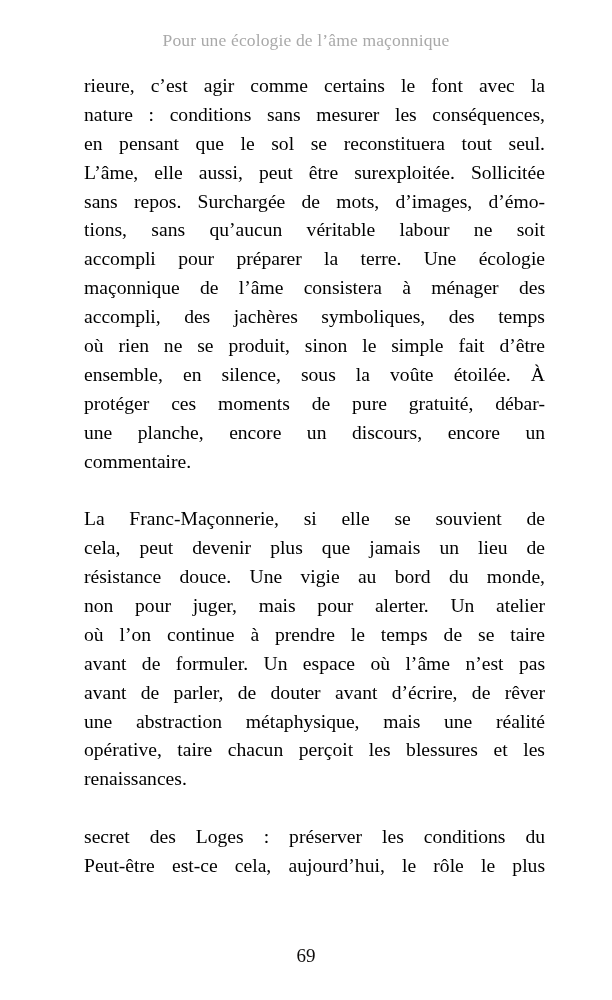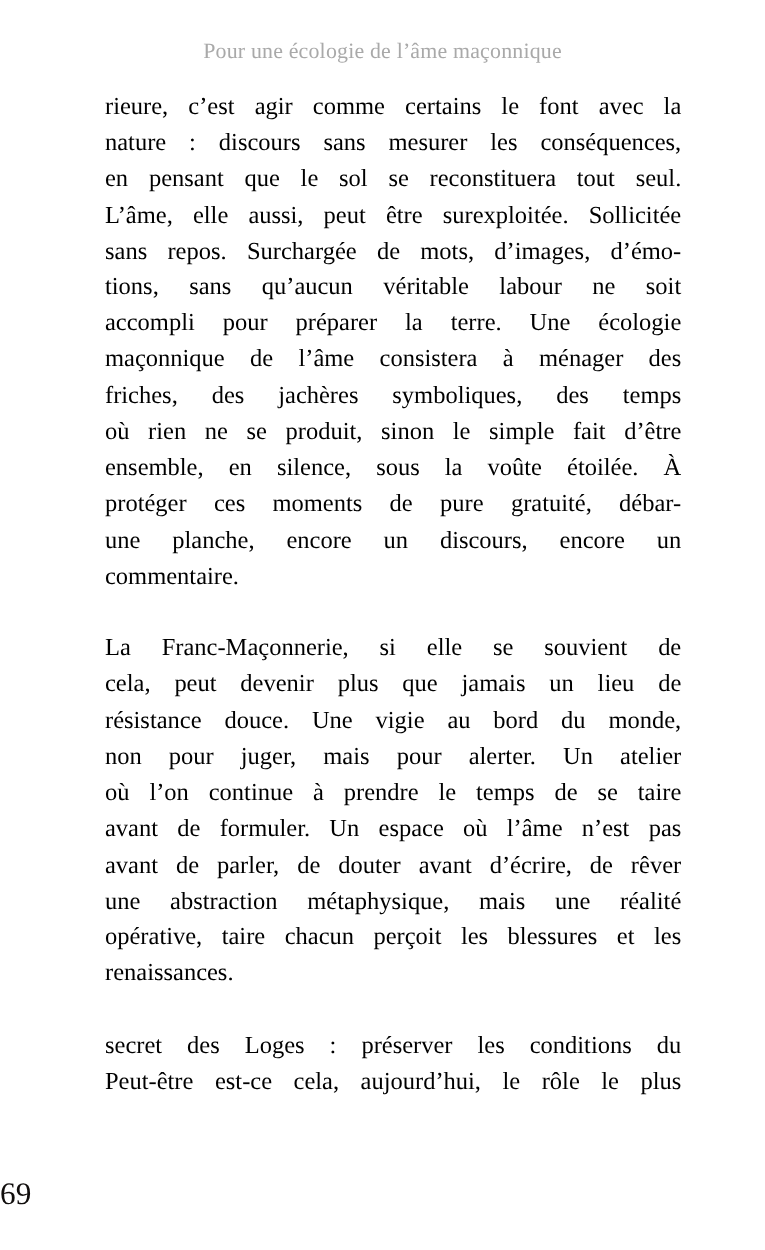--- a/index.html
+++ b/index.html
@@ -80,45 +80,45 @@
     text-align: justify;
     text-align-last: justify;
   }
 
   
   .folio {
     position: absolute;
     top: 941px;
     left: 0;
     width: 612px;
-    text-align: left;
-    font-size: 25px;
+    text-align: center;
+    font-size: 19px;
     line-height: 30px;
     color: #100d0c;
     font-family: "Liberation Serif", "DejaVu Serif", serif;
   }
 </style>
 </head>
 <body>
 
 <div class="page">
 
   <div class="running-header">Pour une écologie de l’âme maçonnique</div>
 
   <div class="text-block">
     <div class="para">
         <div class="line just"><span class="w">rieure,</span> <span class="w">c’est</span> <span class="w">agir</span> <span class="w">comme</span> <span class="w">certains</span> <span class="w">le</span> <span class="w">font</span> <span class="w">avec</span> <span class="w">la</span></div>
-        <div class="line just"><span class="w">nature</span> <span class="w">:</span> <span class="w">discours</span> <span class="w">sans</span> <span class="w">mesurer</span> <span class="w">les</span> <span class="w">conséquences,</span></div>
+        <div class="line just"><span class="w">nature</span> <span class="w">:</span> <span class="w">conditions</span> <span class="w">sans</span> <span class="w">mesurer</span> <span class="w">les</span> <span class="w">conséquences,</span></div>
         <div class="line just"><span class="w">en</span> <span class="w">pensant</span> <span class="w">que</span> <span class="w">le</span> <span class="w">sol</span> <span class="w">se</span> <span class="w">reconstituera</span> <span class="w">tout</span> <span class="w">seul.</span></div>
         <div class="line just"><span class="w">L’âme,</span> <span class="w">elle</span> <span class="w">aussi,</span> <span class="w">peut</span> <span class="w">être</span> <span class="w">surexploitée.</span> <span class="w">Sollicitée</span></div>
         <div class="line just"><span class="w">sans</span> <span class="w">repos.</span> <span class="w">Surchargée</span> <span class="w">de</span> <span class="w">mots,</span> <span class="w">d’images,</span> <span class="w">d’émo-</span></div>
         <div class="line just"><span class="w">tions,</span> <span class="w">sans</span> <span class="w">qu’aucun</span> <span class="w">véritable</span> <span class="w">labour</span> <span class="w">ne</span> <span class="w">soit</span></div>
         <div class="line just"><span class="w">accompli</span> <span class="w">pour</span> <span class="w">préparer</span> <span class="w">la</span> <span class="w">terre.</span> <span class="w">Une</span> <span class="w">écologie</span></div>
         <div class="line just"><span class="w">maçonnique</span> <span class="w">de</span> <span class="w">l’âme</span> <span class="w">consistera</span> <span class="w">à</span> <span class="w">ménager</span> <span class="w">des</span></div>
-        <div class="line just"><span class="w">friches,</span> <span class="w">des</span> <span class="w">jachères</span> <span class="w">symboliques,</span> <span class="w">des</span> <span class="w">temps</span></div>
+        <div class="line just"><span class="w">accompli,</span> <span class="w">des</span> <span class="w">jachères</span> <span class="w">symboliques,</span> <span class="w">des</span> <span class="w">temps</span></div>
         <div class="line just"><span class="w">où</span> <span class="w">rien</span> <span class="w">ne</span> <span class="w">se</span> <span class="w">produit,</span> <span class="w">sinon</span> <span class="w">le</span> <span class="w">simple</span> <span class="w">fait</span> <span class="w">d’être</span></div>
         <div class="line just"><span class="w">ensemble,</span> <span class="w">en</span> <span class="w">silence,</span> <span class="w">sous</span> <span class="w">la</span> <span class="w">voûte</span> <span class="w">étoilée.</span> <span class="w">À</span></div>
         <div class="line just"><span class="w">protéger</span> <span class="w">ces</span> <span class="w">moments</span> <span class="w">de</span> <span class="w">pure</span> <span class="w">gratuité,</span> <span class="w">débar-</span></div>
         <div class="line just"><span class="w">une</span> <span class="w">planche,</span> <span class="w">encore</span> <span class="w">un</span> <span class="w">discours,</span> <span class="w">encore</span> <span class="w">un</span></div>
         <div class="line just flush">commentaire.</div>
       </div>
     <div class="para">
         <div class="line just"><span class="w">La</span> <span class="w">Franc-Maçonnerie,</span> <span class="w">si</span> <span class="w">elle</span> <span class="w">se</span> <span class="w">souvient</span> <span class="w">de</span></div>
         <div class="line just"><span class="w">cela,</span> <span class="w">peut</span> <span class="w">devenir</span> <span class="w">plus</span> <span class="w">que</span> <span class="w">jamais</span> <span class="w">un</span> <span class="w">lieu</span> <span class="w">de</span></div>
         <div class="line just"><span class="w">résistance</span> <span class="w">douce.</span> <span class="w">Une</span> <span class="w">vigie</span> <span class="w">au</span> <span class="w">bord</span> <span class="w">du</span> <span class="w">monde,</span></div>

